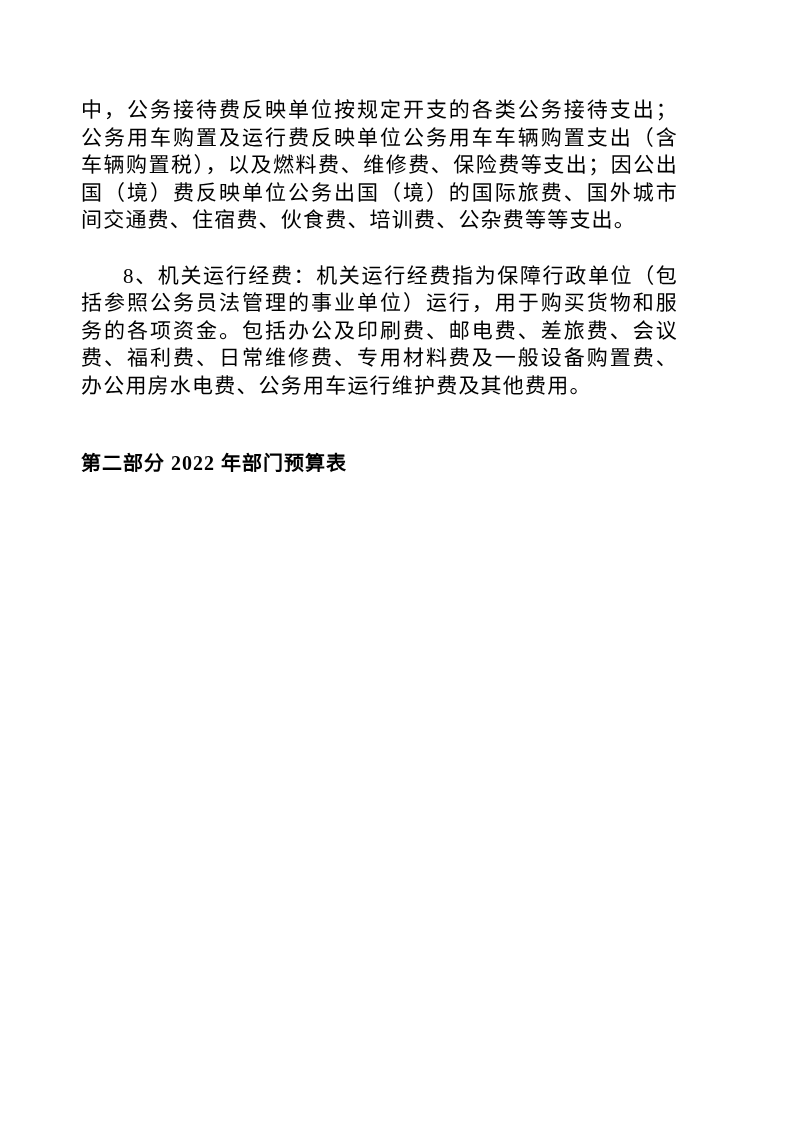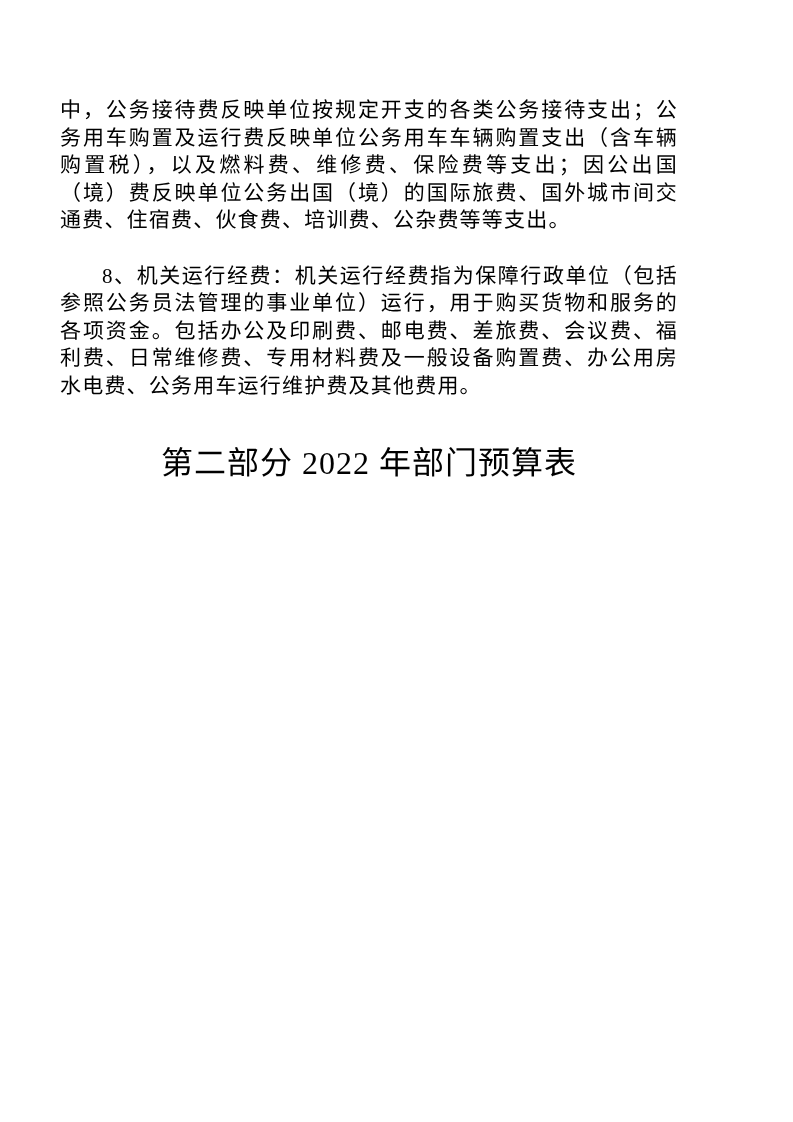--- a/index.html
+++ b/index.html
@@ -7,43 +7,43 @@
     padding: 0;
     background: #ffffff;
   }
   .page {
     position: relative;
     width: 793px;
     height: 1122px;
     background: #ffffff;
     overflow: hidden;
     box-sizing: border-box;
-    padding: 97px 115px 0 60px;
+    padding: 97px 115px 0 81px;
     font-family: "Liberation Serif", "DejaVu Serif", serif;
     color: #000000;
   }
   .body-para {
     margin: 0;
     font-size: 21px;
     line-height: 27.5px;
     text-align: justify;
     text-justify: inter-character;
     letter-spacing: 1.2px;
     word-break: break-all;
     color: #000000;
   }
   .body-para.indented {
     text-indent: 2em;
     margin-top: 28px;
   }
   .section-heading {
     margin: 46px 0 0 0;
-    text-align: center;
-    font-size: 32px;
-    font-weight: normal;
+    text-align: left;
+    font-size: 20px;
+    font-weight: bold;
     line-height: 34px;
     letter-spacing: 1px;
     color: #000000;
   }
 </style>
 </head>
 <body>
 
 <div class="page">
   <p class="body-para">中，公务接待费反映单位按规定开支的各类公务接待支出；公务用车购置及运行费反映单位公务用车车辆购置支出（含车辆购置税），以及燃料费、维修费、保险费等支出；因公出国（境）费反映单位公务出国（境）的国际旅费、国外城市间交通费、住宿费、伙食费、培训费、公杂费等等支出。</p>

